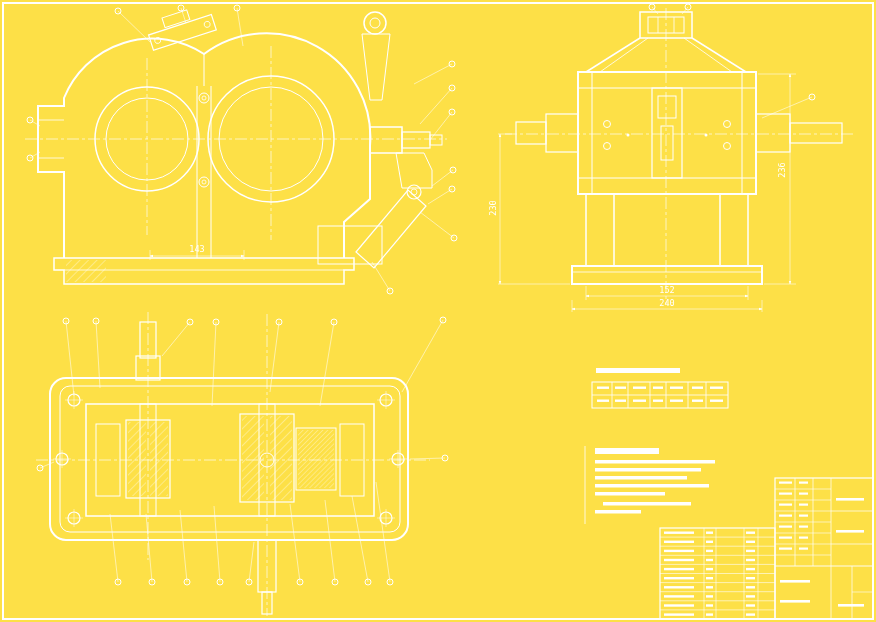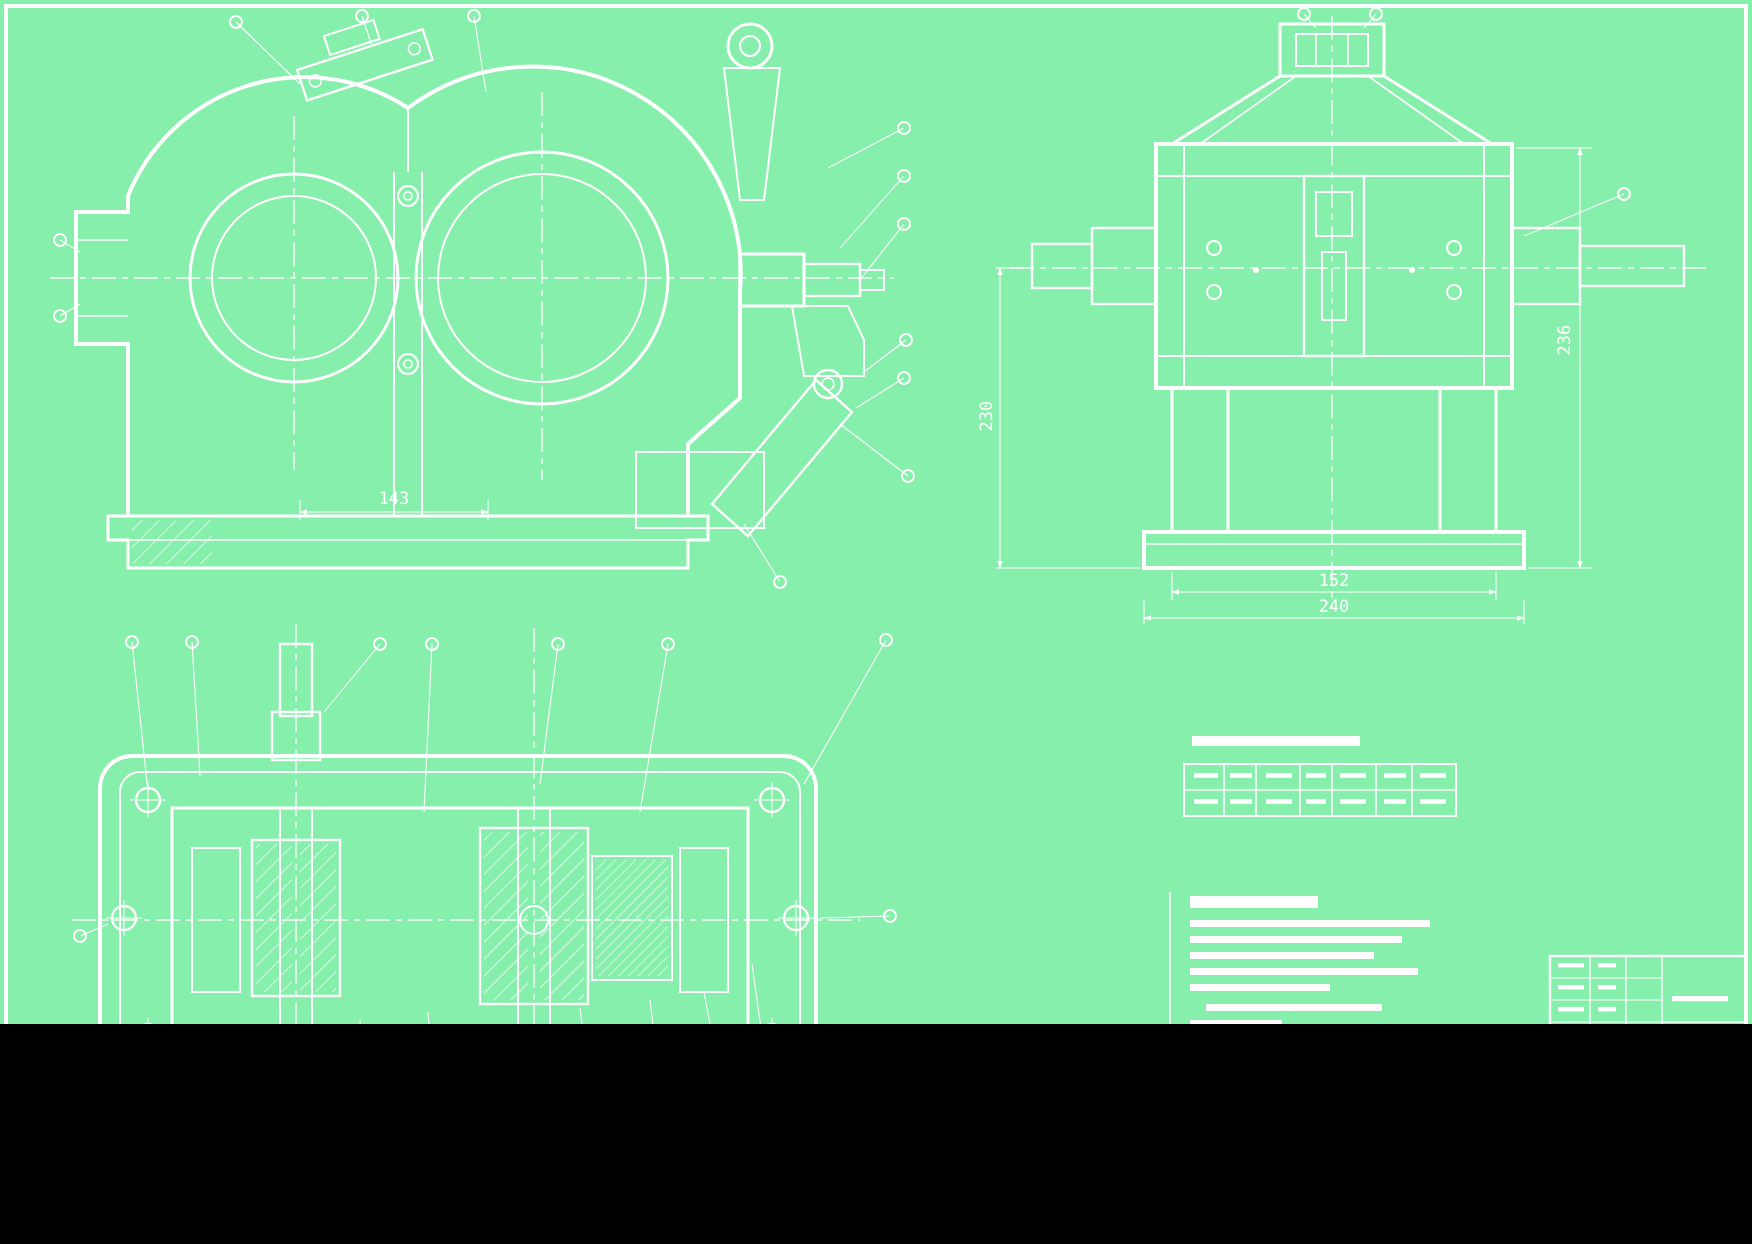--- a/index.html
+++ b/index.html
@@ -1,16 +1,16 @@
 <!DOCTYPE html>
 <html><head>
 <meta charset="utf-8">
 <style>
   html,body{margin:0;padding:0;background:#000;}
-  #stage{width:876px;height:512px;background:#86efac;position:relative;overflow:hidden;}
+  #stage{width:876px;height:622px;background:#fde047;position:relative;overflow:hidden;}
   svg{display:block;}
   .ln{fill:none;stroke:#fff;}
   .s2{stroke-width:2;}
   .s15{stroke-width:1.5;}
   .s12{stroke-width:1.2;}
   .s1{stroke-width:1;}
   .s08{stroke-width:.8;}
   .thin{fill:none;stroke:#fff;stroke-width:.55;}
   .cl{fill:none;stroke:#fff;stroke-width:.7;stroke-dasharray:12 3 3 3;opacity:.95;}
   .dim{font-family:"DejaVu Sans Mono",monospace;font-size:8.5px;fill:#fff;}

